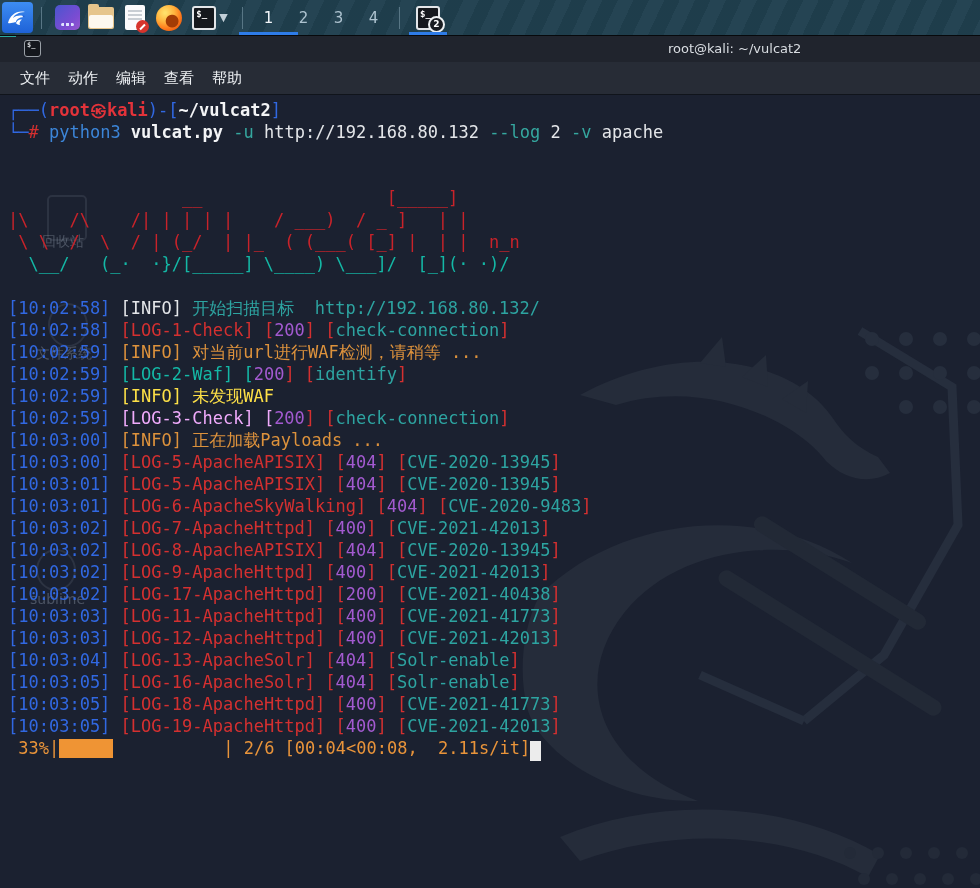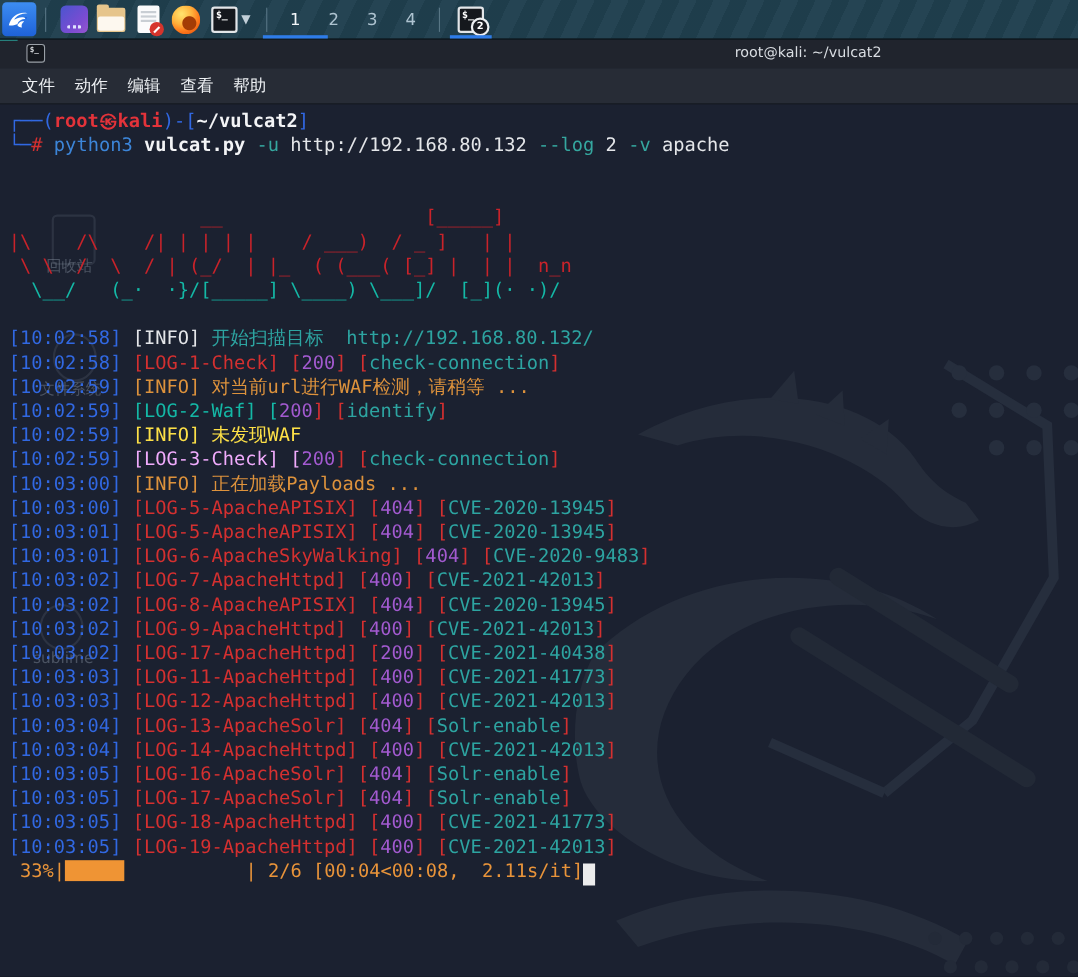--- a/index.html
+++ b/index.html
@@ -204,22 +204,20 @@
           <div><span style="color: rgb(49, 104, 226);">[10:03:00]</span><span style="color: rgb(212, 48, 48);"> [LOG-5-ApacheAPISIX] [</span><span style="color: rgb(163, 90, 208);">404</span><span style="color: rgb(212, 48, 48);">] [</span><span style="color: rgb(45, 164, 161);">CVE-2020-13945</span><span style="color: rgb(212, 48, 48);">]</span></div>
           <div><span style="color: rgb(49, 104, 226);">[10:03:01]</span><span style="color: rgb(212, 48, 48);"> [LOG-5-ApacheAPISIX] [</span><span style="color: rgb(163, 90, 208);">404</span><span style="color: rgb(212, 48, 48);">] [</span><span style="color: rgb(45, 164, 161);">CVE-2020-13945</span><span style="color: rgb(212, 48, 48);">]</span></div>
           <div><span style="color: rgb(49, 104, 226);">[10:03:01]</span><span style="color: rgb(212, 48, 48);"> [LOG-6-ApacheSkyWalking] [</span><span style="color: rgb(163, 90, 208);">404</span><span style="color: rgb(212, 48, 48);">] [</span><span style="color: rgb(45, 164, 161);">CVE-2020-9483</span><span style="color: rgb(212, 48, 48);">]</span></div>
           <div><span style="color: rgb(49, 104, 226);">[10:03:02]</span><span style="color: rgb(212, 48, 48);"> [LOG-7-ApacheHttpd] [</span><span style="color: rgb(163, 90, 208);">400</span><span style="color: rgb(212, 48, 48);">] [</span><span style="color: rgb(45, 164, 161);">CVE-2021-42013</span><span style="color: rgb(212, 48, 48);">]</span></div>
           <div><span style="color: rgb(49, 104, 226);">[10:03:02]</span><span style="color: rgb(212, 48, 48);"> [LOG-8-ApacheAPISIX] [</span><span style="color: rgb(163, 90, 208);">404</span><span style="color: rgb(212, 48, 48);">] [</span><span style="color: rgb(45, 164, 161);">CVE-2020-13945</span><span style="color: rgb(212, 48, 48);">]</span></div>
           <div><span style="color: rgb(49, 104, 226);">[10:03:02]</span><span style="color: rgb(212, 48, 48);"> [LOG-9-ApacheHttpd] [</span><span style="color: rgb(163, 90, 208);">400</span><span style="color: rgb(212, 48, 48);">] [</span><span style="color: rgb(45, 164, 161);">CVE-2021-42013</span><span style="color: rgb(212, 48, 48);">]</span></div>
           <div><span style="color: rgb(49, 104, 226);">[10:03:02]</span><span style="color: rgb(212, 48, 48);"> [LOG-17-ApacheHttpd] [</span><span style="color: rgb(163, 90, 208);">200</span><span style="color: rgb(212, 48, 48);">] [</span><span style="color: rgb(45, 164, 161);">CVE-2021-40438</span><span style="color: rgb(212, 48, 48);">]</span></div>
           <div><span style="color: rgb(49, 104, 226);">[10:03:03]</span><span style="color: rgb(212, 48, 48);"> [LOG-11-ApacheHttpd] [</span><span style="color: rgb(163, 90, 208);">400</span><span style="color: rgb(212, 48, 48);">] [</span><span style="color: rgb(45, 164, 161);">CVE-2021-41773</span><span style="color: rgb(212, 48, 48);">]</span></div>
           <div><span style="color: rgb(49, 104, 226);">[10:03:03]</span><span style="color: rgb(212, 48, 48);"> [LOG-12-ApacheHttpd] [</span><span style="color: rgb(163, 90, 208);">400</span><span style="color: rgb(212, 48, 48);">] [</span><span style="color: rgb(45, 164, 161);">CVE-2021-42013</span><span style="color: rgb(212, 48, 48);">]</span></div>
           <div><span style="color: rgb(49, 104, 226);">[10:03:04]</span><span style="color: rgb(212, 48, 48);"> [LOG-13-ApacheSolr] [</span><span style="color: rgb(163, 90, 208);">404</span><span style="color: rgb(212, 48, 48);">] [</span><span style="color: rgb(45, 164, 161);">Solr-enable</span><span style="color: rgb(212, 48, 48);">]</span></div>
-          <div><span style="color: rgb(49, 104, 226);">[10:03:04]</span><span style="color: rgb(212, 48, 48);"> [LOG-14-ApacheHttpd] [</span><span style="color: rgb(163, 90, 208);">400</span><span style="color: rgb(212, 48, 48);">] [</span><span style="color: rgb(45, 164, 161);">CVE-2021-42013</span><span style="color: rgb(212, 48, 48);">]</span></div>
           <div><span style="color: rgb(49, 104, 226);">[10:03:05]</span><span style="color: rgb(212, 48, 48);"> [LOG-16-ApacheSolr] [</span><span style="color: rgb(163, 90, 208);">404</span><span style="color: rgb(212, 48, 48);">] [</span><span style="color: rgb(45, 164, 161);">Solr-enable</span><span style="color: rgb(212, 48, 48);">]</span></div>
-          <div><span style="color: rgb(49, 104, 226);">[10:03:05]</span><span style="color: rgb(212, 48, 48);"> [LOG-17-ApacheSolr] [</span><span style="color: rgb(163, 90, 208);">404</span><span style="color: rgb(212, 48, 48);">] [</span><span style="color: rgb(45, 164, 161);">Solr-enable</span><span style="color: rgb(212, 48, 48);">]</span></div>
           <div><span style="color: rgb(49, 104, 226);">[10:03:05]</span><span style="color: rgb(212, 48, 48);"> [LOG-18-ApacheHttpd] [</span><span style="color: rgb(163, 90, 208);">400</span><span style="color: rgb(212, 48, 48);">] [</span><span style="color: rgb(45, 164, 161);">CVE-2021-41773</span><span style="color: rgb(212, 48, 48);">]</span></div>
           <div><span style="color: rgb(49, 104, 226);">[10:03:05]</span><span style="color: rgb(212, 48, 48);"> [LOG-19-ApacheHttpd] [</span><span style="color: rgb(163, 90, 208);">400</span><span style="color: rgb(212, 48, 48);">] [</span><span style="color: rgb(45, 164, 161);">CVE-2021-42013</span><span style="color: rgb(212, 48, 48);">]</span></div>
           <div><span style="color: rgb(233, 148, 58);"> 33%|</span><span class="bar-track"><span class="bar-fill" style="width: 33%; background: rgb(239, 148, 52);"></span></span><span style="color: rgb(233, 148, 58);">| 2/6 [00:04&lt;00:08,  2.11s/it]</span><span class="cursor-block">&nbsp;</span></div>
         </div>
     </div>
   </div>
 </div>
 
 </body></html>

